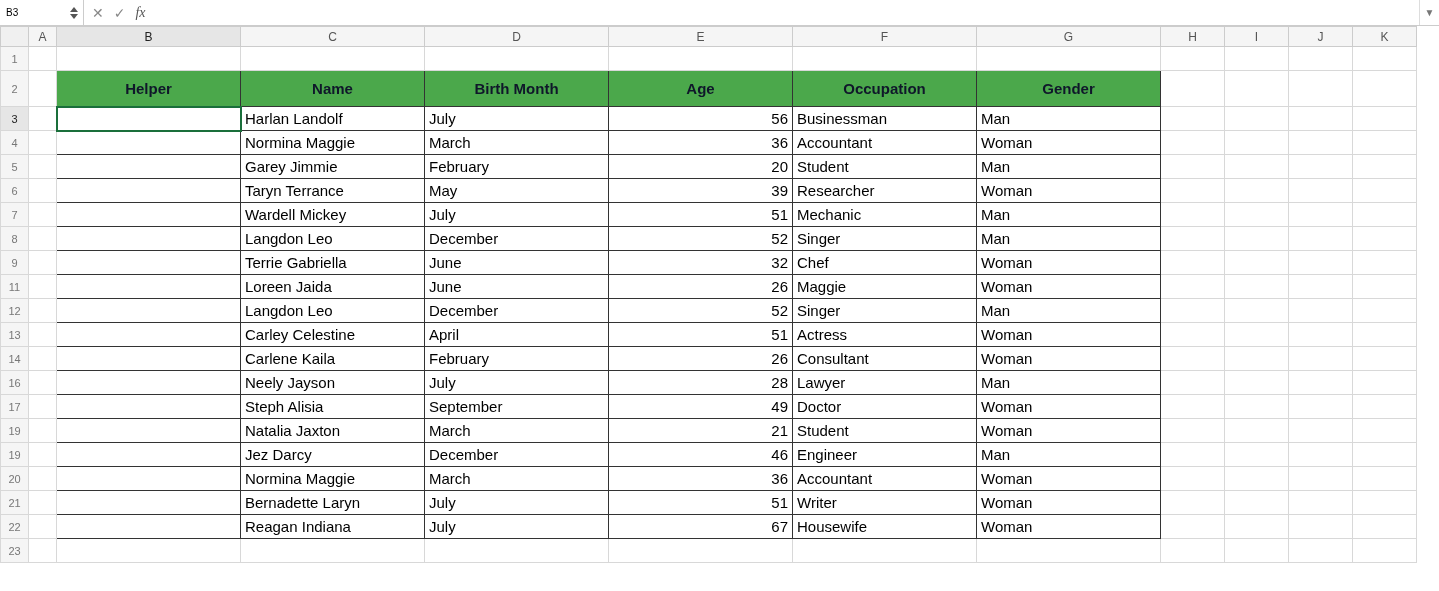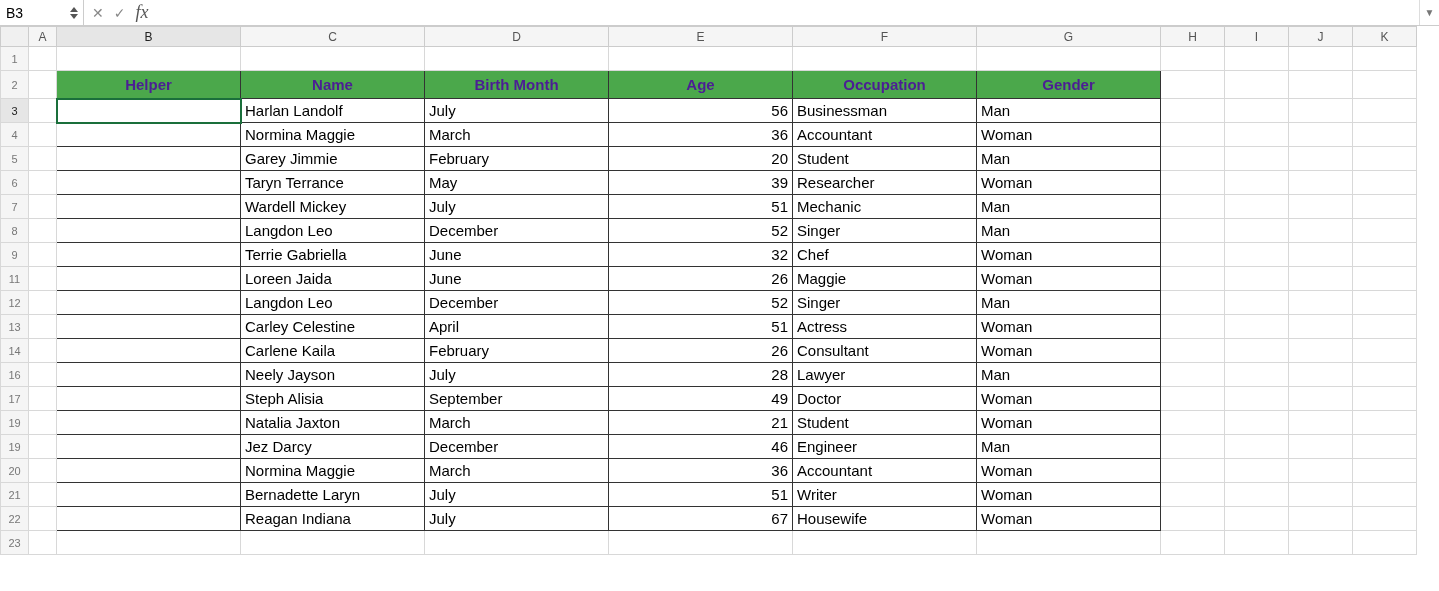--- a/index.html
+++ b/index.html
@@ -22,21 +22,21 @@
     height: 100%;
     width: 84px;
     border-right: 1px solid #ccc;
     padding-left: 6px;
     position: relative;
   }
   .name-box {
     border: none;
     outline: none;
     width: 60px;
-    font-size: 14px;
+    font-size: 10px;
     background: transparent;
   }
   .spinner {
     display: flex;
     flex-direction: column;
     width: 14px;
     margin-left: auto;
     margin-right: 2px;
   }
   .spinner .tri {
@@ -55,21 +55,21 @@
     padding: 0 8px;
     color: #888;
   }
   .fx-cancel, .fx-accept {
     font-size: 14px;
     cursor: pointer;
   }
   .fx-label {
     font-style: italic;
     font-family: 'Times New Roman', serif;
-    font-size: 18px;
+    font-size: 14px;
     color: #555;
   }
   .formula-input {
     flex: 1;
     border: none;
     outline: none;
     height: 100%;
     font-size: 13px;
     padding-left: 4px;
   }
@@ -122,26 +122,26 @@
   .col-B { width: 184px; }
   .col-C { width: 184px; }
   .col-D { width: 184px; }
   .col-E { width: 184px; }
   .col-F { width: 184px; }
   .col-G { width: 184px; }
   .col-narrow { width: 64px; }
 
   .data-header td {
     background: #4BA84B;
-    color: #4c1d95;
+    color: #0f172a;
     font-weight: bold;
     text-align: center;
     border: 1px solid #333;
     font-size: 15px;
-    height: 28px;
+    height: 36px;
   }
   .data-row td.dcell {
     border: 1px solid #333;
     padding: 0 4px;
     font-size: 15px;
     color: #000;
     white-space: nowrap;
     overflow: hidden;
     height: 24px;
   }

